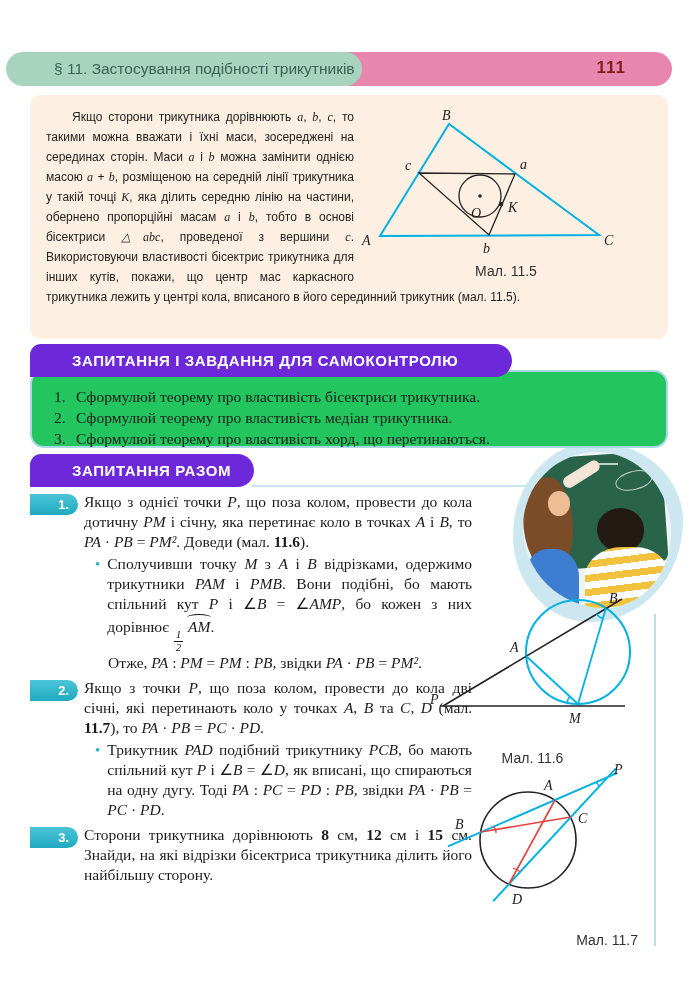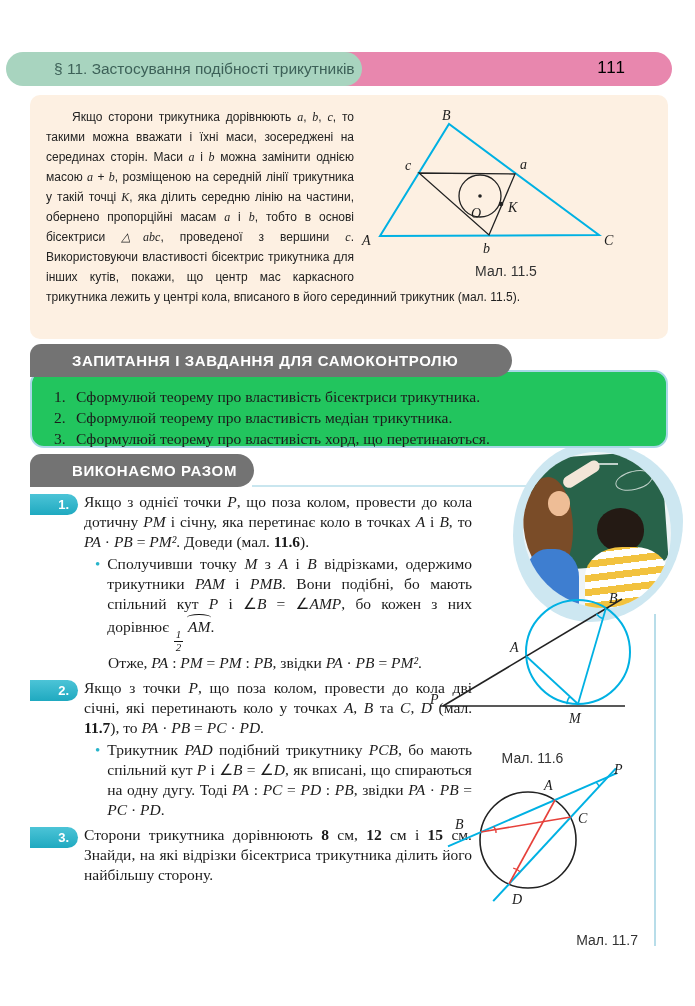--- a/index.html
+++ b/index.html
@@ -3,39 +3,39 @@
 <meta charset="utf-8">
 <style>
   html,body{margin:0;padding:0;background:#fff;}
   .page{position:relative;width:695px;height:1006px;background:#ffffff;overflow:hidden;
         font-family:"Liberation Serif",serif;color:#1b1b1b;}
 
   
   .hdr-pink{position:absolute;left:40px;top:52px;width:632px;height:34px;
             background:#e887ae;border-radius:17px;}
   .pageno{position:absolute;right:46px;top:6px;font-family:"Liberation Sans",sans-serif;
-          font-weight:normal;font-size:17px;color:#000000;letter-spacing:1px;}
+          font-weight:bold;font-size:17px;color:#7f1d1d;letter-spacing:1px;}
   .hdr-green{position:absolute;left:6px;top:52px;width:356px;height:34px;
              background:#a8d4bf;border-radius:17px;line-height:34px;padding-left:48px;
              box-sizing:border-box;font-family:"Liberation Sans",sans-serif;
              font-size:15.5px;color:#3d6158;}
 
   
   .intro-box{position:absolute;left:30px;top:95px;width:638px;height:244px;
              background:#fdf0e2;border-radius:10px;box-sizing:border-box;
              padding:12px 16px 8px 16px;}
   .fig115-wrap{float:right;width:292px;height:172px;margin-left:6px;}
   .intro-text{margin:0;font-family:"Liberation Sans",sans-serif;font-size:12px;
               line-height:20px;text-align:justify;text-indent:26px;color:#222;}
   .caption{font-family:"Liberation Sans",sans-serif;font-size:14px;color:#333;
            text-align:center;}
   .fig115-wrap .caption{margin-top:2px;}
 
   
-  .tab{position:absolute;height:33px;background:#737373;color:#fff;
+  .tab{position:absolute;height:33px;background:#6d28d9;color:#fff;
        font-family:"Liberation Sans",sans-serif;font-weight:bold;font-size:15px;
        line-height:33px;letter-spacing:.6px;border-radius:12px 18px 18px 0;
        padding-left:42px;box-sizing:border-box;z-index:3;}
   .tab-selfcheck{left:30px;top:344px;width:482px;}
   .tab-together{left:30px;top:454px;width:224px;}
 
   
   .qbox{position:absolute;left:30px;top:370px;width:638px;height:78px;
         background:#22c55e;border:2px solid #a9d7e6;border-radius:14px;box-sizing:border-box;
         padding:14px 16px 6px 22px;z-index:2;}
@@ -141,21 +141,21 @@
       <span class="q-num">1.</span><span>Сформулюй теорему про властивість бісектриси трикутника.</span>
     </div>
     <div class="q-row">
       <span class="q-num">2.</span><span>Сформулюй теорему про властивість медіан трикутника.</span>
     </div>
     <div class="q-row">
       <span class="q-num">3.</span><span>Сформулюй теорему про властивість хорд, що перетинаються.</span>
     </div>
   </div>
 
-  <div class="tab tab-together">ВИКОНАЄМО РАЗОМ</div>
+  <div class="tab tab-together">ЗАПИТАННЯ РАЗОМ</div>
   <div class="connector"></div>
 
   <div class="photo-blob">
     <div class="blob-bg"></div>
     <div class="blob-inner">
       <div class="board"></div>
       <div class="chalk1"></div>
       <div class="chalk2"></div>
       <div class="girl-arm"></div>
       <div class="girl-hair"></div>

